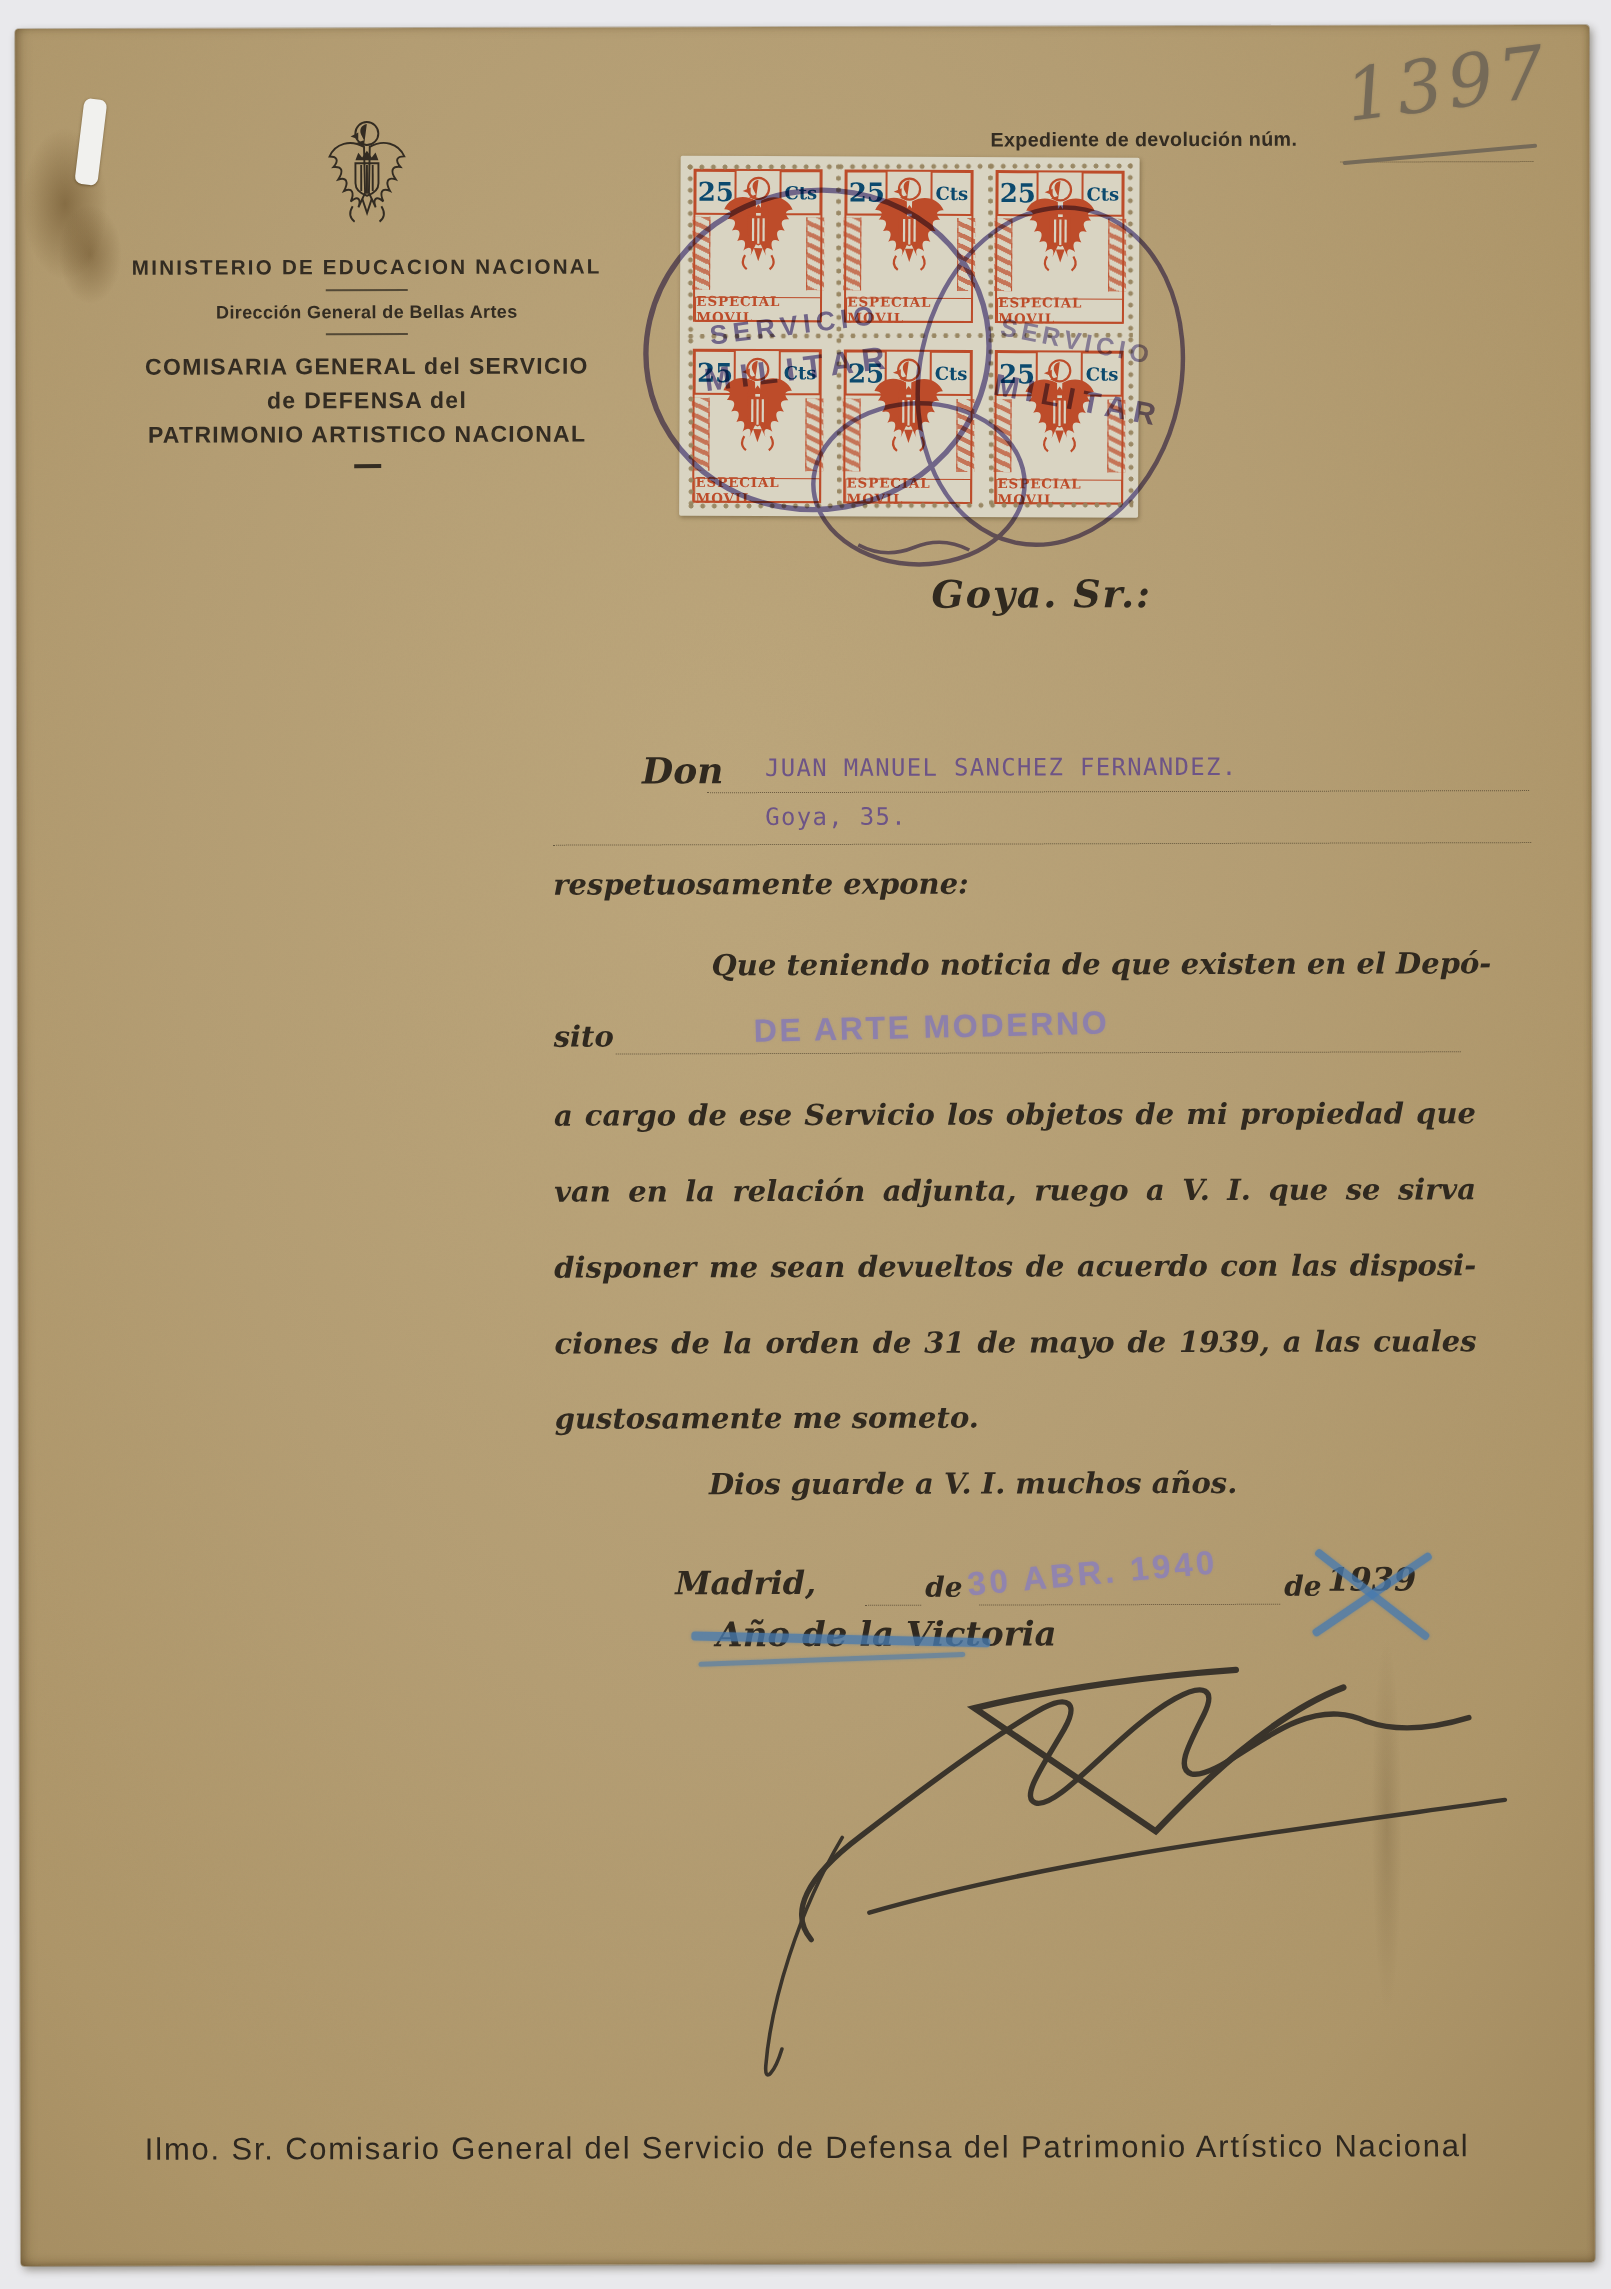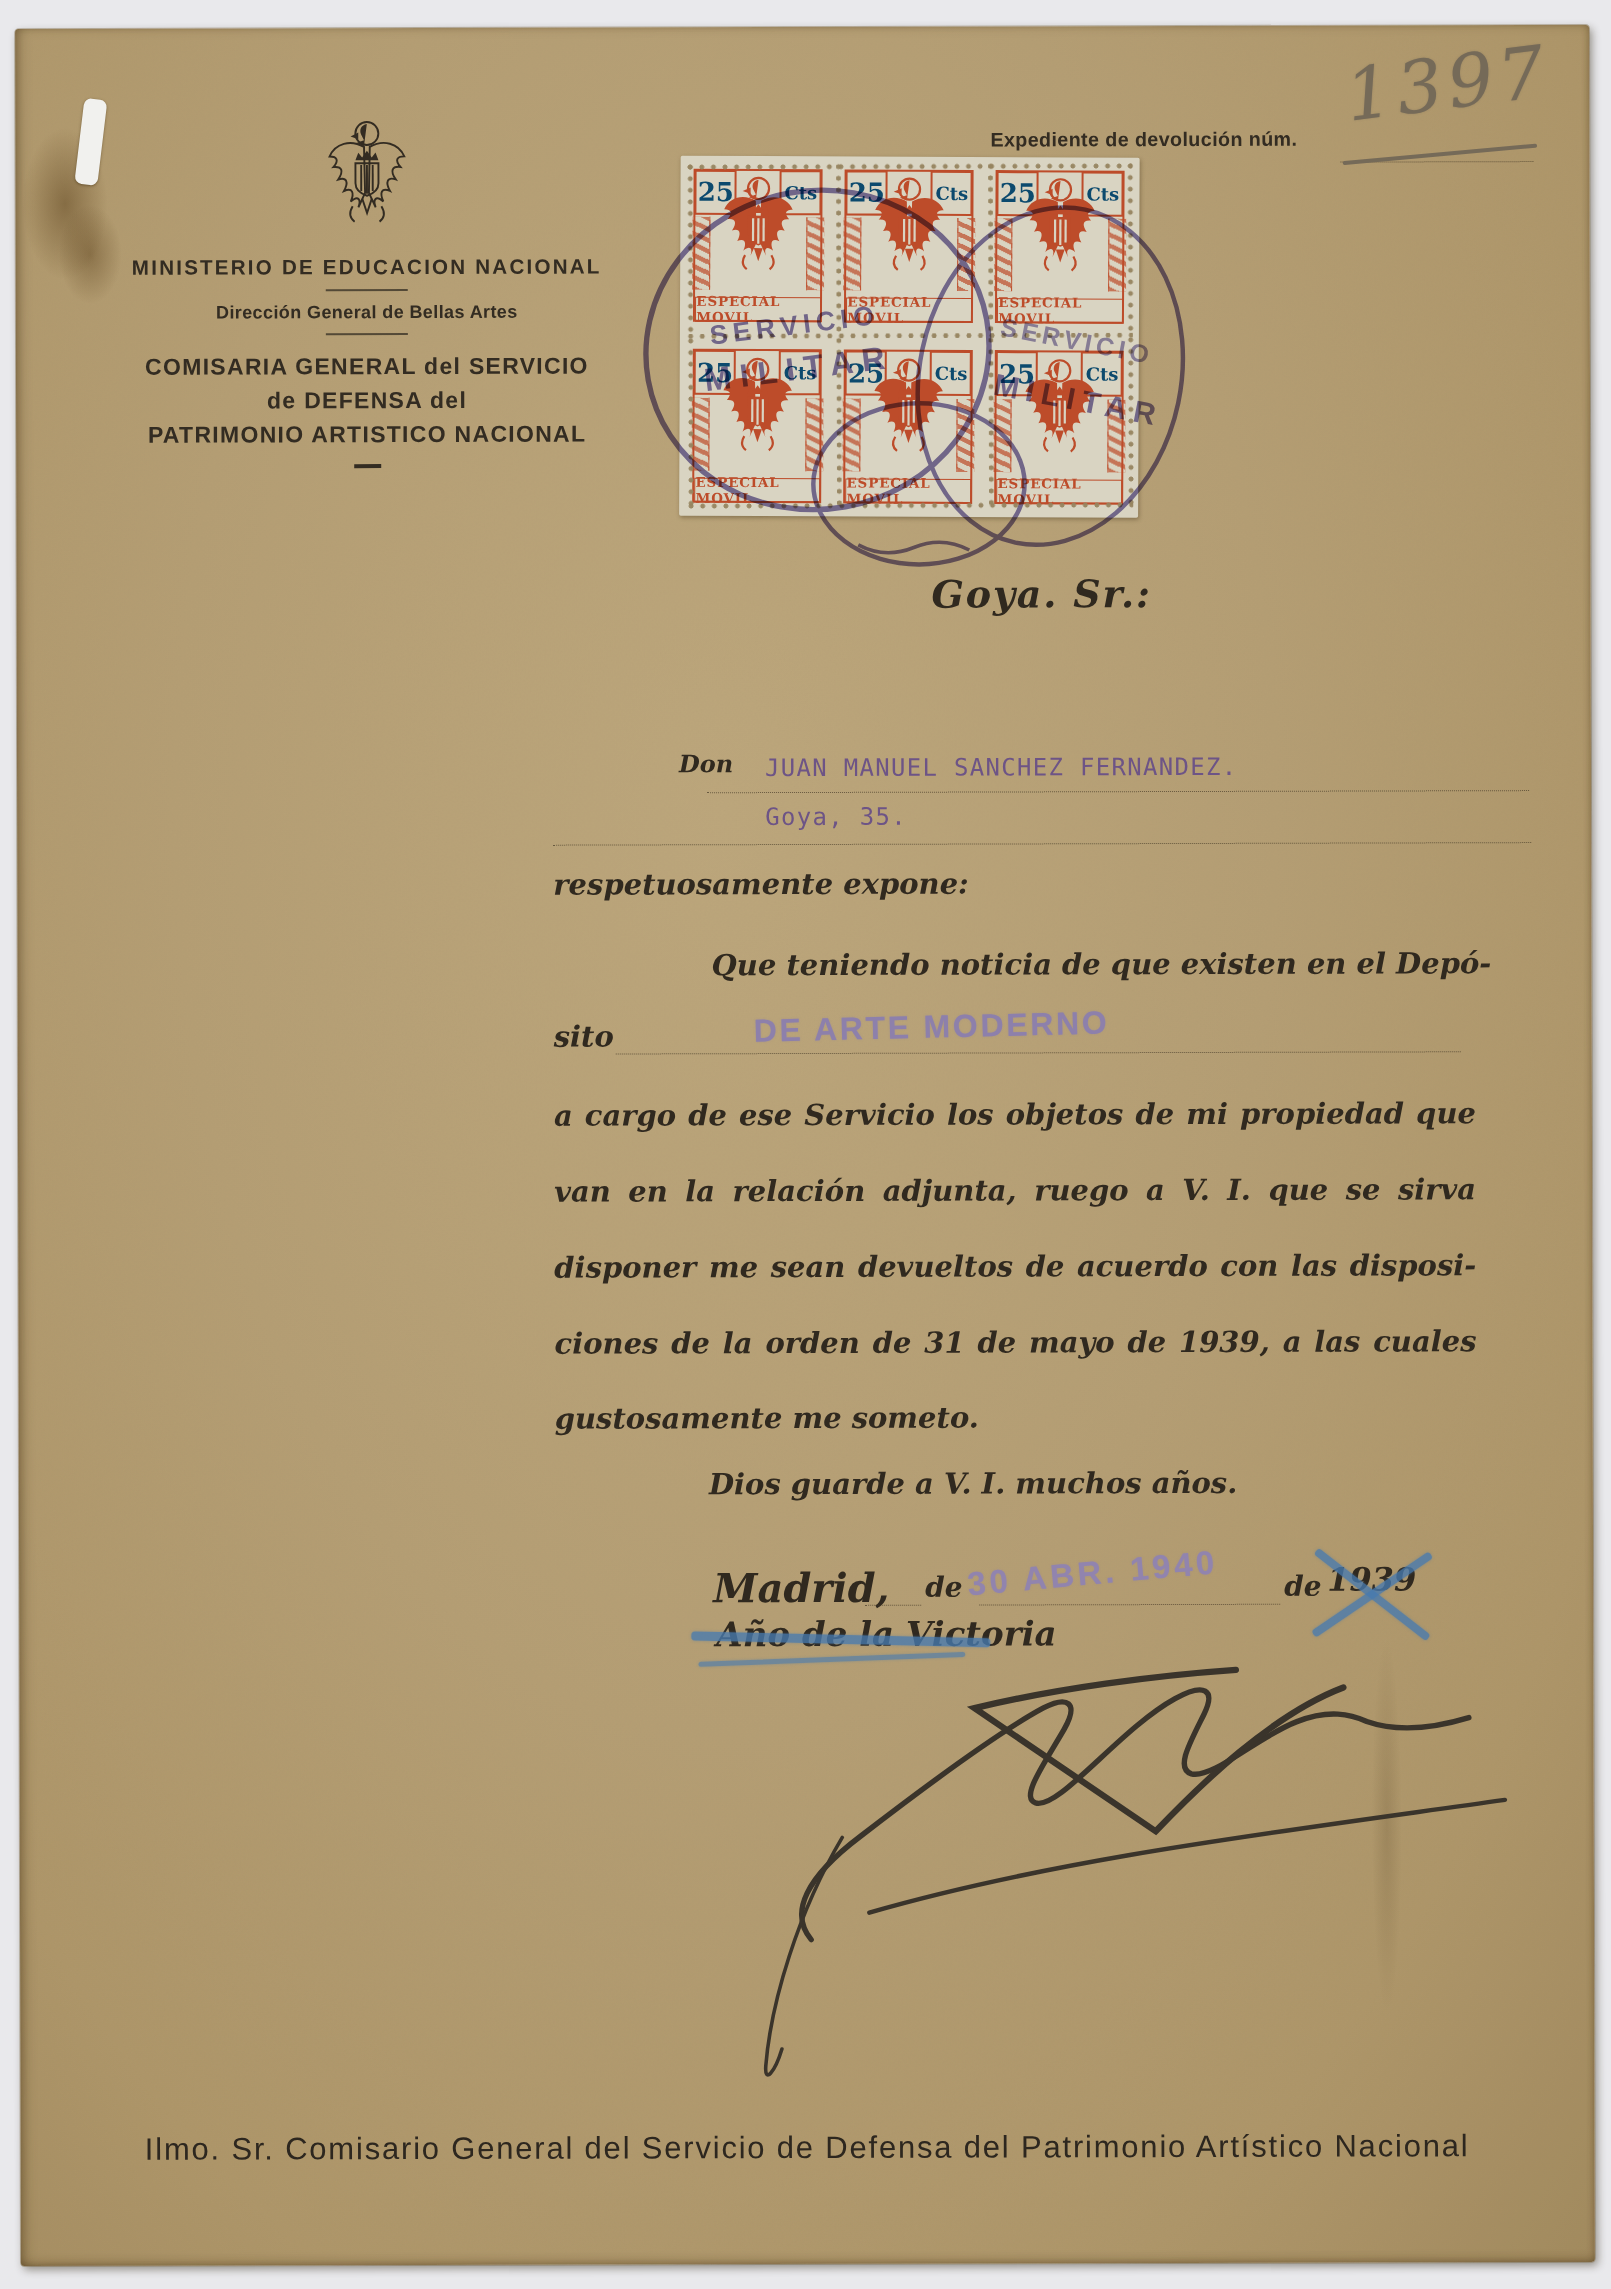--- a/index.html
+++ b/index.html
@@ -48,36 +48,36 @@
   .s-box.v{left:4.5px;font-size:26px;}
   .s-box.c{right:4.5px;font-size:18px;}
   .s-eagle{position:absolute;left:50%;top:9px;transform:translateX(-50%);}
   .s-caption{position:absolute;left:5.4px;right:5.4px;bottom:4.5px;height:22.4px;border:1.8px solid #bd4c2a;
         color:#bd4c2a;display:flex;align-items:center;justify-content:center;
         font-family:"DejaVu Serif",serif;font-weight:700;font-size:13.4px;letter-spacing:0.9px;}
   .cancellation{position:absolute;left:618px;top:133px;pointer-events:none;mix-blend-mode:multiply;opacity:.85;}
   
   .script{font-family:"DejaVu Serif",serif;font-style:italic;font-weight:700;color:#30291f;}
   .salutation{position:absolute;left:915px;top:545px;font-size:38px;letter-spacing:1.8px;}
-  .don{position:absolute;left:662px;top:722px;font-size:24px;font-style:italic;}
+  .don{position:absolute;left:625px;top:722px;font-size:36px;font-style:italic;}
   .typed{font-family:"DejaVu Sans Mono",monospace;color:#6d5486;letter-spacing:1.3px;}
   .typed-name{position:absolute;left:748px;top:727px;font-size:24px;}
   .typed-addr{position:absolute;left:748px;top:776px;font-size:24px;}
   .expone{position:absolute;left:536px;top:840px;font-size:29px;}
   .bodyline{position:absolute;left:536px;width:922px;font-size:29px;
             text-align:justify;text-align-last:justify;white-space:nowrap;}
   .l1{left:694px;width:764px;}
   .l7{text-align:left;text-align-last:left;}
   .sito{position:absolute;left:536px;top:992px;font-size:29px;}
   .dep-stamp{position:absolute;left:736px;top:982px;font-size:32px;font-weight:700;
             letter-spacing:2.7px;color:#8d80ab;transform:rotate(-1.2deg);
             text-shadow:0 0 1.8px rgba(141,128,171,.55);}
   .closing{position:absolute;left:690px;top:1440px;font-size:29px;}
   
-  .madrid{position:absolute;left:694px;top:1537px;font-size:40px;}
+  .madrid{position:absolute;left:656px;top:1537px;font-size:32px;}
   .de1{position:absolute;left:906px;top:1544px;font-size:28px;}
   .de2{position:absolute;left:1265px;top:1544px;font-size:28px;}
   .year{position:absolute;left:1308px;top:1535px;font-size:32px;}
   .date-stamp{position:absolute;left:948px;top:1528px;font-size:33px;font-weight:700;
             letter-spacing:3.6px;color:#9184ae;transform:rotate(-5deg);
             text-shadow:0 0 1.8px rgba(145,132,174,.6);}
   .blue{background:rgba(70,122,176,.78);border-radius:3.6px;box-shadow:0 0 2.7px rgba(70,122,176,.5);}
   .x1{position:absolute;left:1282px;top:1565px;width:142px;height:8px;transform:rotate(38deg);}
   .x2{position:absolute;left:1282px;top:1565px;width:142px;height:8px;transform:rotate(-34deg);}
   .anio{position:absolute;left:697px;top:1587px;font-size:34px;}

